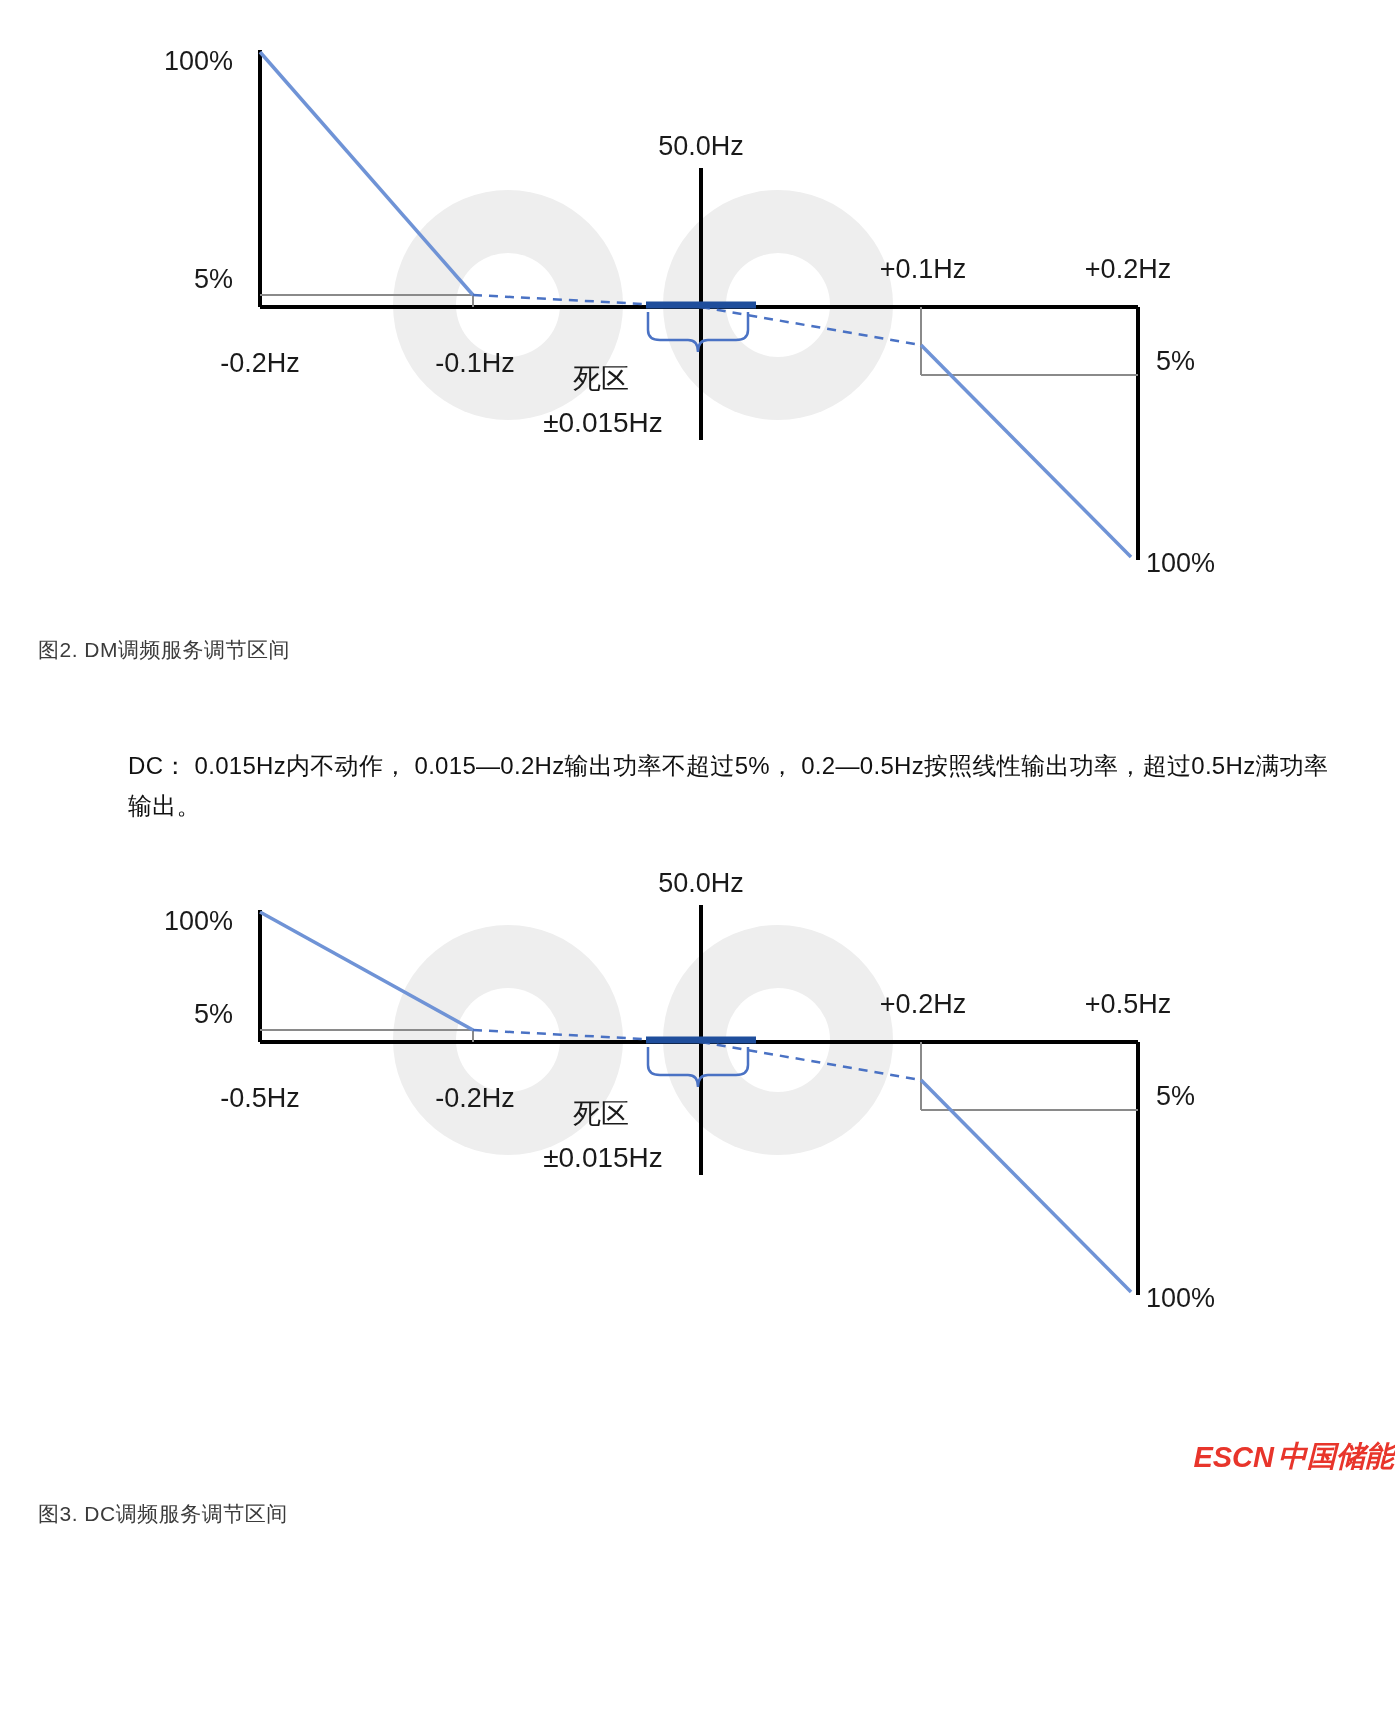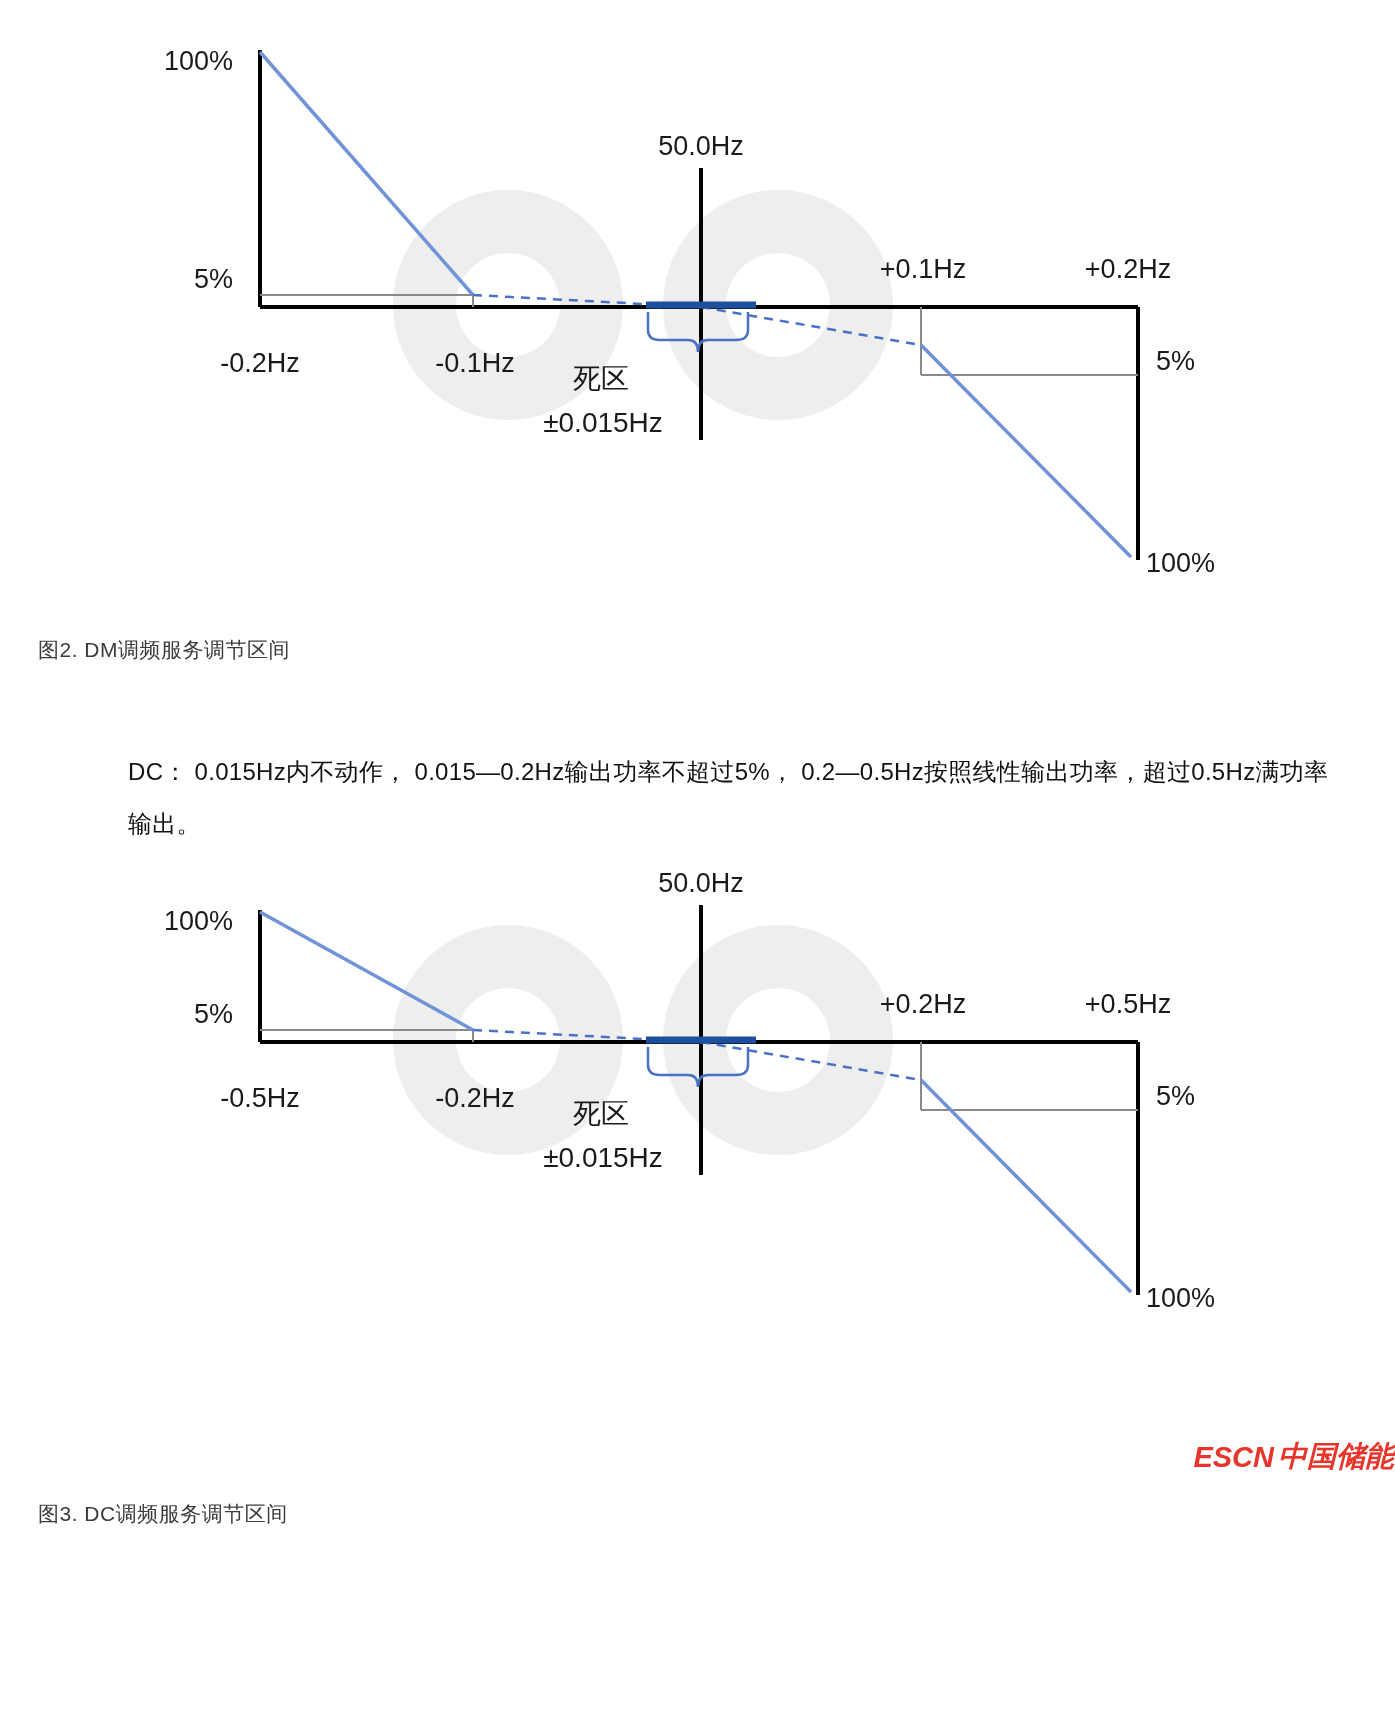--- a/index.html
+++ b/index.html
@@ -32,21 +32,21 @@
   .fig-caption {
     font-size: 21px;
     color: #3b3b3b;
     letter-spacing: 0.5px;
   }
   .body-text {
     position: absolute;
     left: 90px;
     width: 1220px;
     font-size: 24px;
-    line-height: 52px;
+    line-height: 40px;
     color: #111;
     letter-spacing: 0.3px;
   }
   .watermark {
     position: absolute;
     right: 10px;
     bottom: 16px;
     display: flex;
     align-items: center;
     font-size: 29px;

